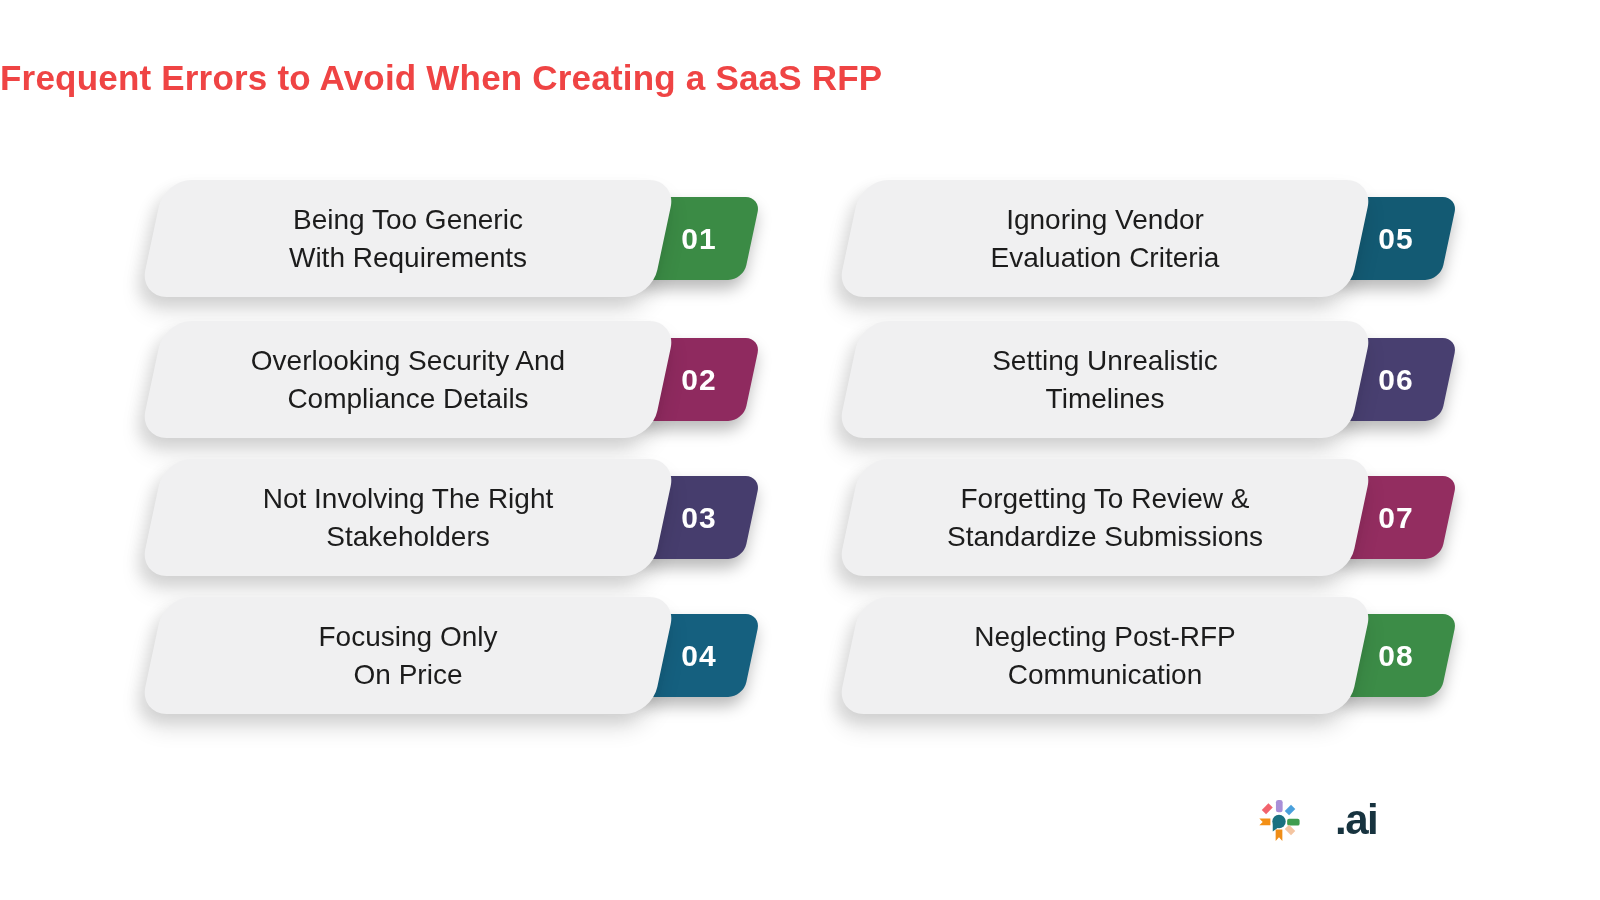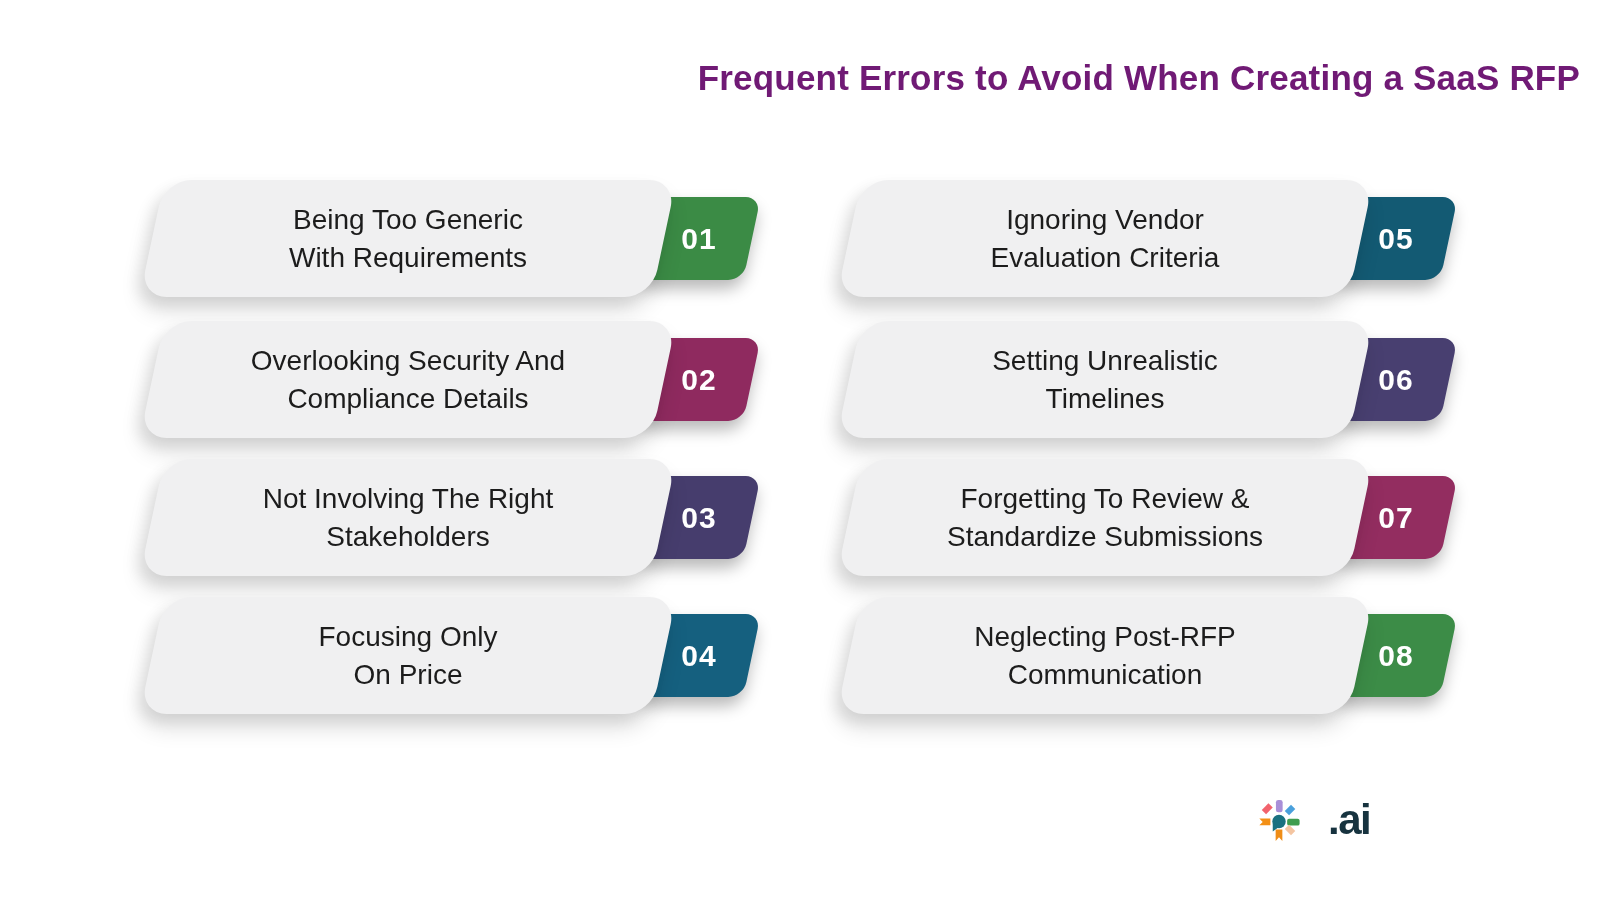--- a/index.html
+++ b/index.html
@@ -13,25 +13,25 @@
     position: relative;
     width: 1600px;
     height: 900px;
     background: #ffffff;
   }
   .title {
     position: absolute;
     top: 58px;
     left: 0;
     width: 1580px;
-    text-align: right;
+    text-align: left;
     font-size: 35px;
     font-weight: 700;
     letter-spacing: 0.2px;
-    color: #701a75;
+    color: #ef4444;
   }
   .row {
     position: absolute;
     width: 604px;
     height: 117px;
   }
   .card {
     position: absolute;
     left: 0; top: 0;
     width: 512px;
@@ -99,21 +99,21 @@
   .logo-icon { width: 46px; height: 46px; margin-right: 7px; }
   .logo-text {
     font-size: 42px;
     font-weight: 700;
     letter-spacing: -1.5px;
   }
   .logo-suffix {
     font-size: 42px;
     font-weight: 700;
     letter-spacing: -1.5px;
-    margin-left: 19px;
+    margin-left: 26px;
   }
 </style>
 </head>
 <body>
 
 <div class="canvas">
 
   <h1 class="title">Frequent Errors to Avoid When Creating a SaaS RFP</h1>
 
   <div class="row" style="left:152px; top:180px">

